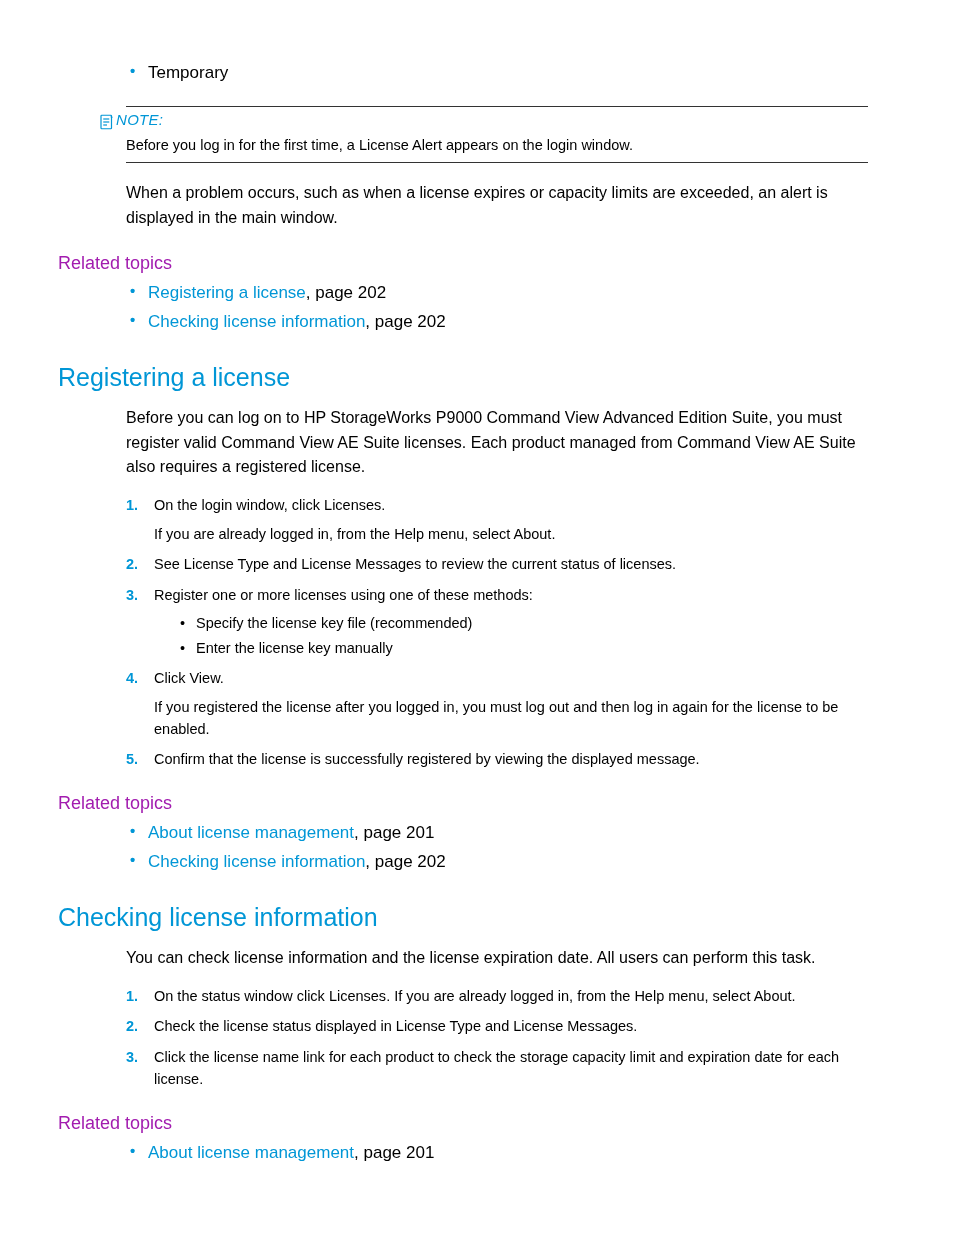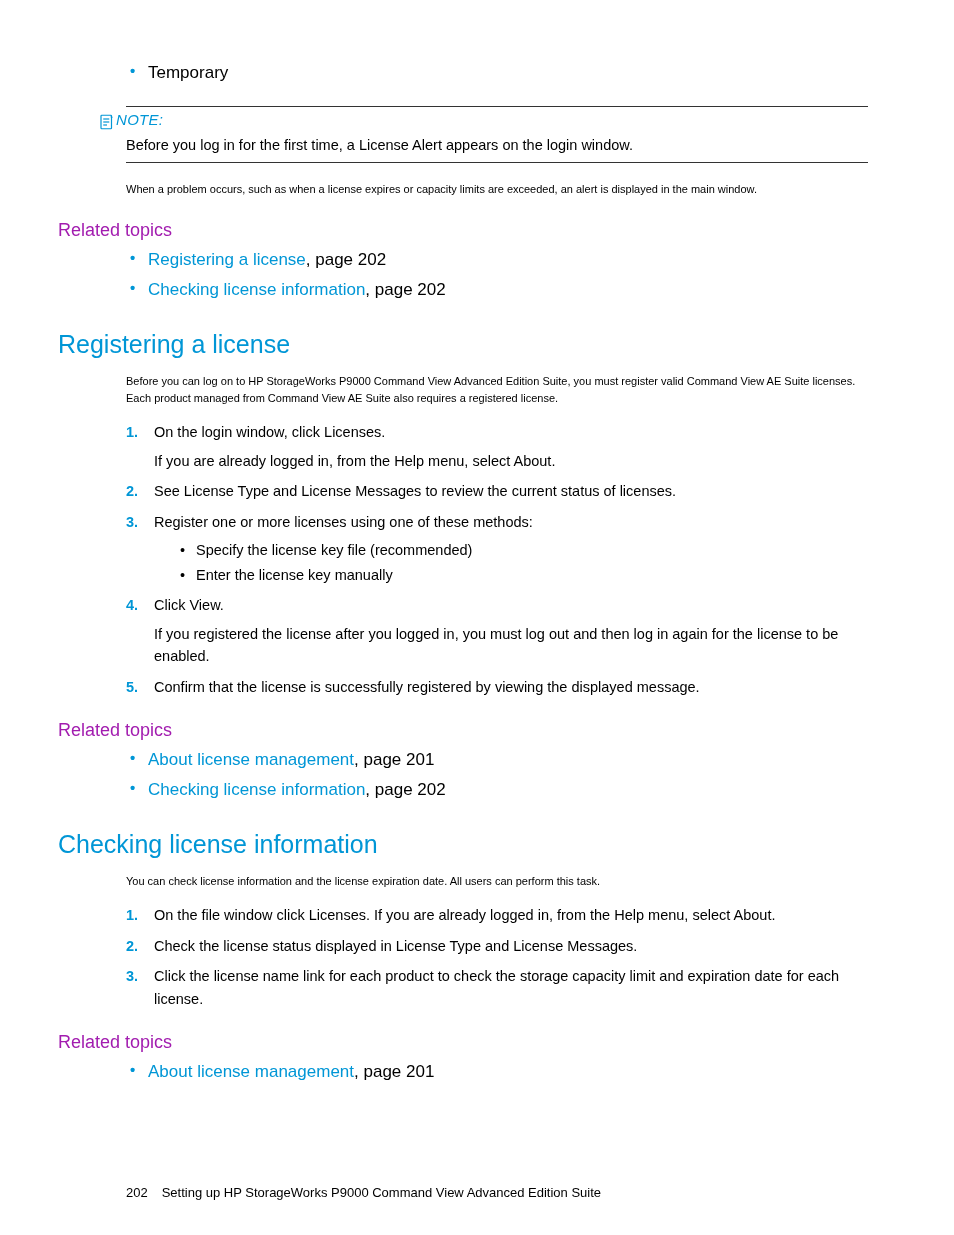--- a/index.html
+++ b/index.html
@@ -47,21 +47,21 @@
     color: #0096d6;
     font-size: 15px;
     letter-spacing: 0.3px;
   }
   .note-body {
     font-size: 14.5px;
     margin: 4px 0 4px 0;
     line-height: 1.5;
   }
   .para {
-    font-size: 11px;
+    font-size: 16px;
     line-height: 1.55;
     margin: 14px 0 14px 68px;
   }
   .subhead {
     color: #a21caf;
     font-size: 18px;
     font-weight: normal;
     margin: 22px 0 6px 0;
   }
   .h2 {
@@ -185,21 +185,21 @@
     <li class="bullet-item">
       <span class="link">Checking license information</span><span>, page 202</span>
     </li>
   </ul>
 
   <h2 class="h2">Checking license information</h2>
   <p class="para">You can check license information and the license expiration date. All users can perform this task.</p>
 
   <ol class="ol">
     <li>
-      <span>On the file window click </span><span class="bold">Licenses</span><span>. If you are already logged in, from the </span><span class="bold">Help</span><span> menu, select </span><span class="bold">About</span><span>.</span>
+      <span>On the status window click </span><span class="bold">Licenses</span><span>. If you are already logged in, from the </span><span class="bold">Help</span><span> menu, select </span><span class="bold">About</span><span>.</span>
     </li>
     <li>
       <span>Check the license status displayed in </span><span class="bold">License Type</span><span> and </span><span class="bold">License Messages</span><span>.</span>
     </li>
     <li>
       <span>Click the license name link for each product to check the storage capacity limit and expiration date for each license.</span>
     </li>
   </ol>
 
   <h3 class="subhead">Related topics</h3>

